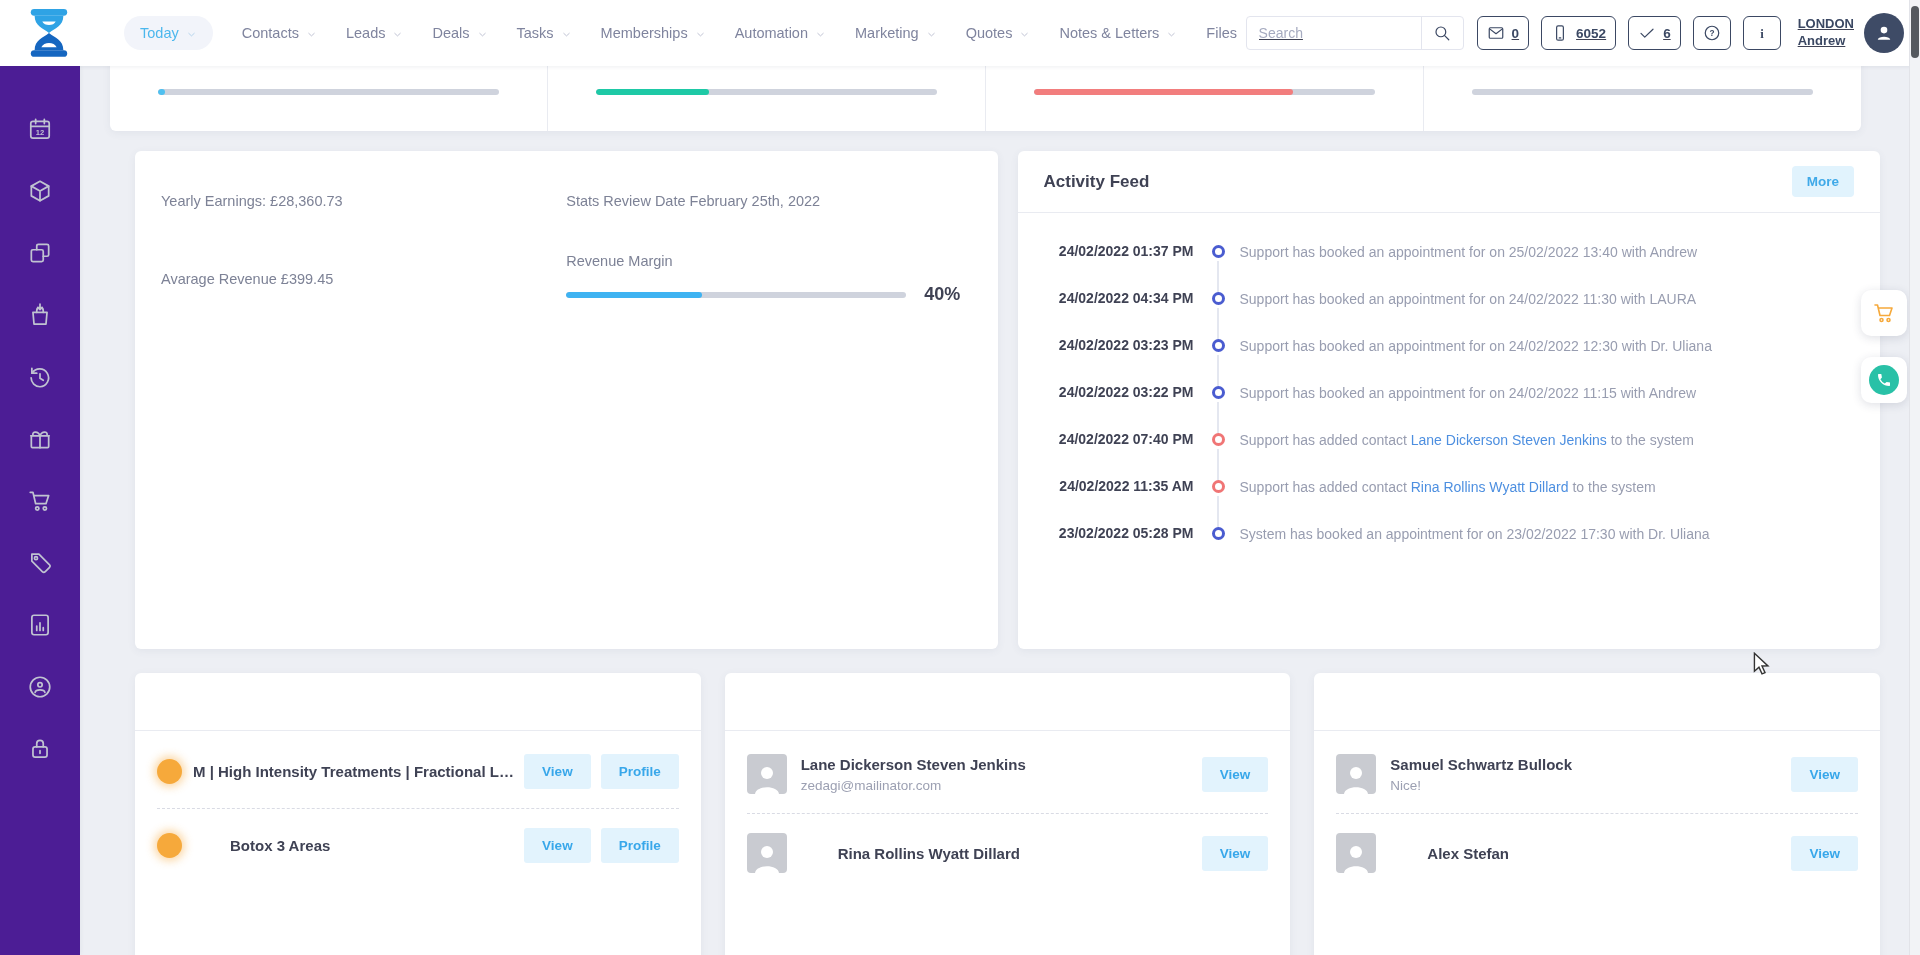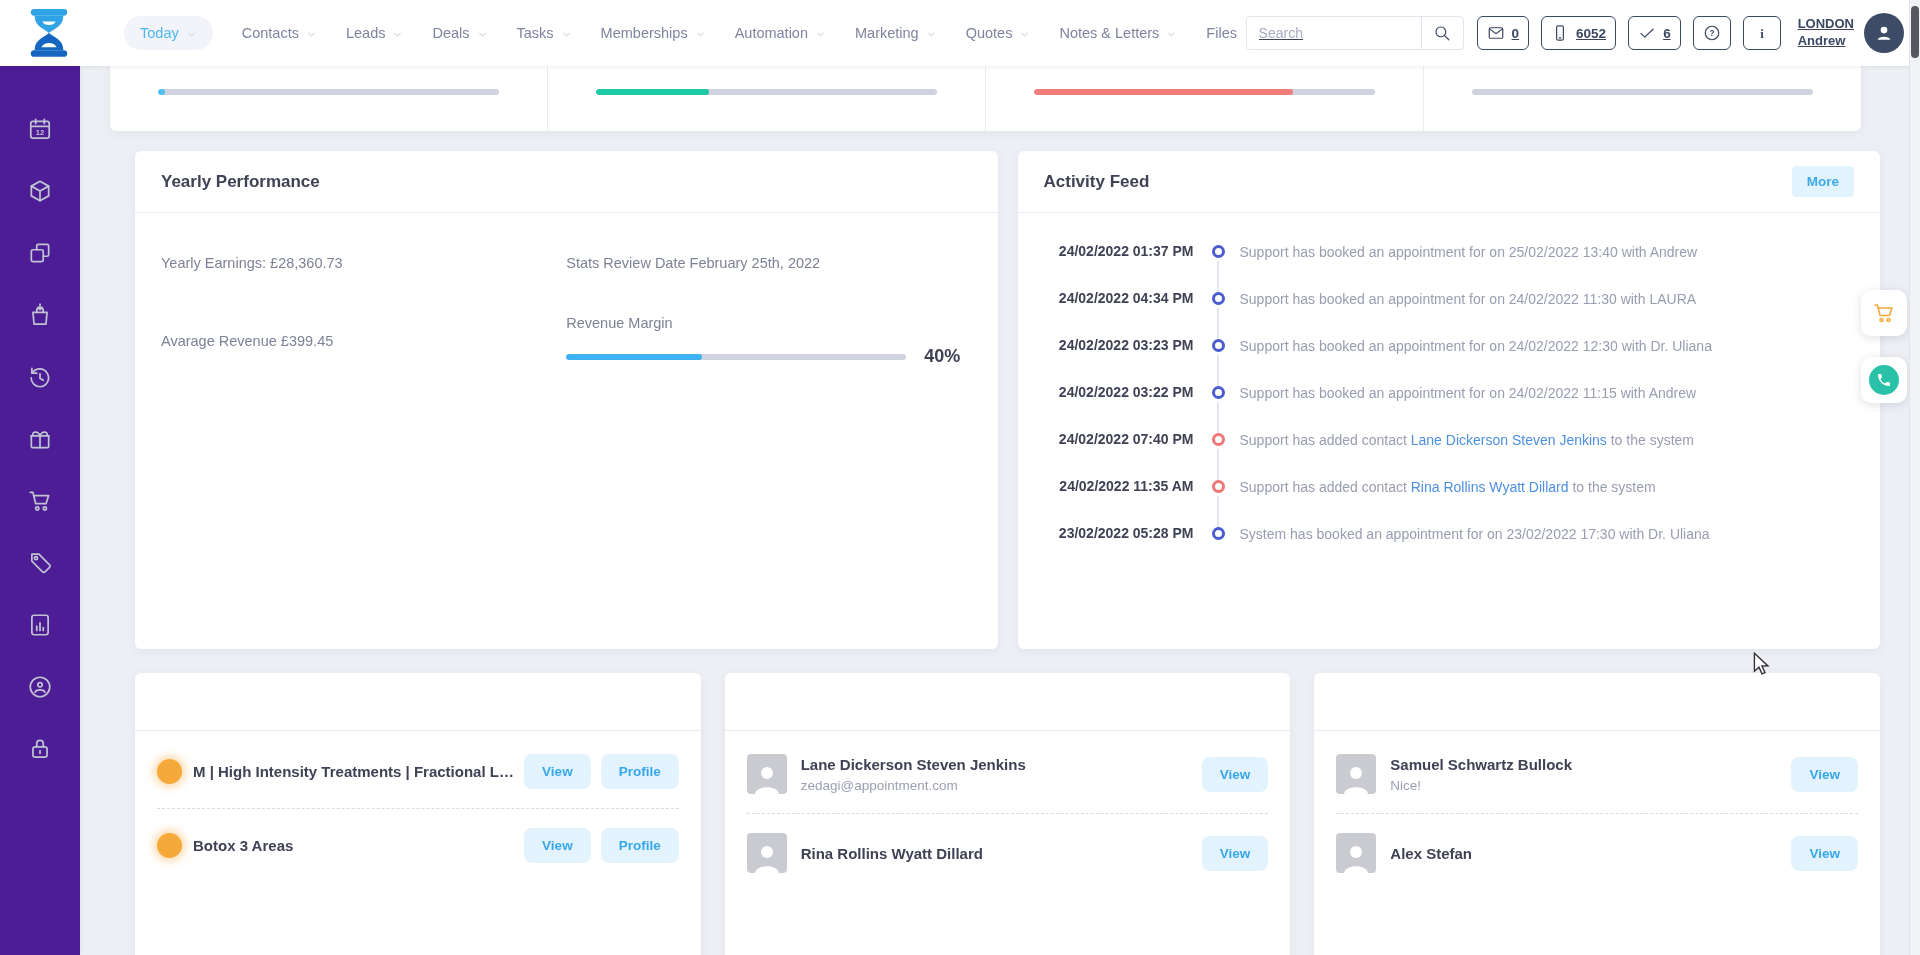--- a/index.html
+++ b/index.html
@@ -77,29 +77,29 @@
   .feed-row:not(:last-child) .dot-cell::after { content:""; position:absolute; left:5.5px; top:16px; height:32px; width:2px; background:#e4e7f0; }
   .feed-text { font-size:14px; color:#989db0; margin-top:1px; }
   .feed-link { color:#4d8fe0; cursor:pointer; }
 
   
   .bottom-row { display:grid; grid-template-columns:1fr 1fr 1fr; gap:24px; margin:24px 0 0 25px; }
   .bpanel { background:#fff; border-radius:6px; box-shadow:0 2px 8px rgba(70,80,110,.07); height:320px; overflow:hidden; }
   .bp-header { height:58px; display:flex; align-items:center; padding:0 24px; border-bottom:1px solid #e9ebf1; }
   .bp-rows { padding:4px 22px 0; }
   .bp-row { display:flex; align-items:center; padding:19px 0; }
-  .bp-row + .bp-row { border-top:1px dashed #d9dbe4; }
+  .bp-row + .bp-row { border-top:1px dashed #d9dbe4;gap:37px; }
   .dot-avatar { width:25px; height:25px; border-radius:50%; background:#f6a93b; box-shadow:0 0 9px 3px rgba(246,169,59,.45); flex-shrink:0; margin-right:11px; }
   .photo-avatar { width:40px; height:40px; border-radius:4px; background:#c9cbd1; flex-shrink:0; margin-right:14px; overflow:hidden; display:flex; align-items:flex-end; justify-content:center; }
   .photo-avatar svg { width:30px; height:32px; fill:#fff; stroke:none; }
   .bp-text { min-width:0; padding-right:10px; }
   .bp-name { font-size:15px; font-weight:600; color:#3f4254; white-space:nowrap; overflow:hidden; text-overflow:ellipsis; }
   .bp-sub { font-size:13.5px; color:#9ca0b2; margin-top:5px; }
   .bp-btns { margin-left:auto; display:flex; gap:10px; flex-shrink:0; }
-  .chip-btn { background:#e2f3fd; color:#38a7ea; border:none; border-radius:8px; font-size:13.5px; font-weight:700; padding:10px 18px; cursor:pointer; font-family:inherit; }
+  .chip-btn { background:#e2f3fd; color:#38a7ea; border:none; border-radius:3px; font-size:13.5px; font-weight:700; padding:10px 18px; cursor:pointer; font-family:inherit; }
 
   
   .float-wrap { position:fixed; right:13px; top:290px; display:flex; flex-direction:column; gap:21px; z-index:40; }
   .float-btn { width:46px; height:46px; background:#fff; border-radius:10px; box-shadow:0 2px 10px rgba(40,50,80,.15); display:flex; align-items:center; justify-content:center; cursor:pointer; }
   .float-btn .icon { width:24px; height:24px; }
   .float-cart { color:#f6a93b; }
   .phone-circle { width:30px; height:30px; border-radius:50%; background:#29c1a7; display:flex; align-items:center; justify-content:center; }
   .phone-circle svg { width:16px; height:16px; fill:#fff; stroke:none; }
 
   
@@ -400,23 +400,20 @@
         </div>
         <div class="stat-footer">
           <span></span>
           <span></span>
         </div>
       </div>
     </section>
 
   <section class="panels-row">
     <div class="panel">
-      <div class="panel-header">
-        <div class="panel-title">Yearly Performance</div>
-      </div>
       <div class="yp-grid">
         <div class="yp-cell">Yearly Earnings: £28,360.73</div>
         <div class="yp-cell">Stats Review Date February 25th, 2022</div>
         <div class="yp-cell yp-left2">Avarage Revenue £399.45</div>
         <div class="yp-cell">
           <div class="rm-label">Revenue Margin</div>
           <div class="rm-row">
             <div class="progress">
                 <i id="rev-fill" style="width: 40%; background: rgb(62, 179, 242);"></i>
               </div>
@@ -520,21 +517,21 @@
         <div class="bp-rows">
           <div class="bp-row">
             <span class="photo-avatar">
               <svg viewBox="0 0 30 32">
                 <circle cx="15" cy="11" r="6"></circle>
                 <path d="M3 32c1-9 23-9 24 0z"></path>
               </svg>
             </span>
             <div class="bp-text">
               <div class="bp-name">Lane Dickerson Steven Jenkins</div>
-              <div class="bp-sub">zedagi@appointment.com</div>
+              <div class="bp-sub">zedagi@mailinator.com</div>
             </div>
             <div class="bp-btns">
               <button class="chip-btn">View</button>
             </div>
           </div>
           <div class="bp-row">
             <span class="photo-avatar">
               <svg viewBox="0 0 30 32">
                 <circle cx="15" cy="11" r="6"></circle>
                 <path d="M3 32c1-9 23-9 24 0z"></path>

